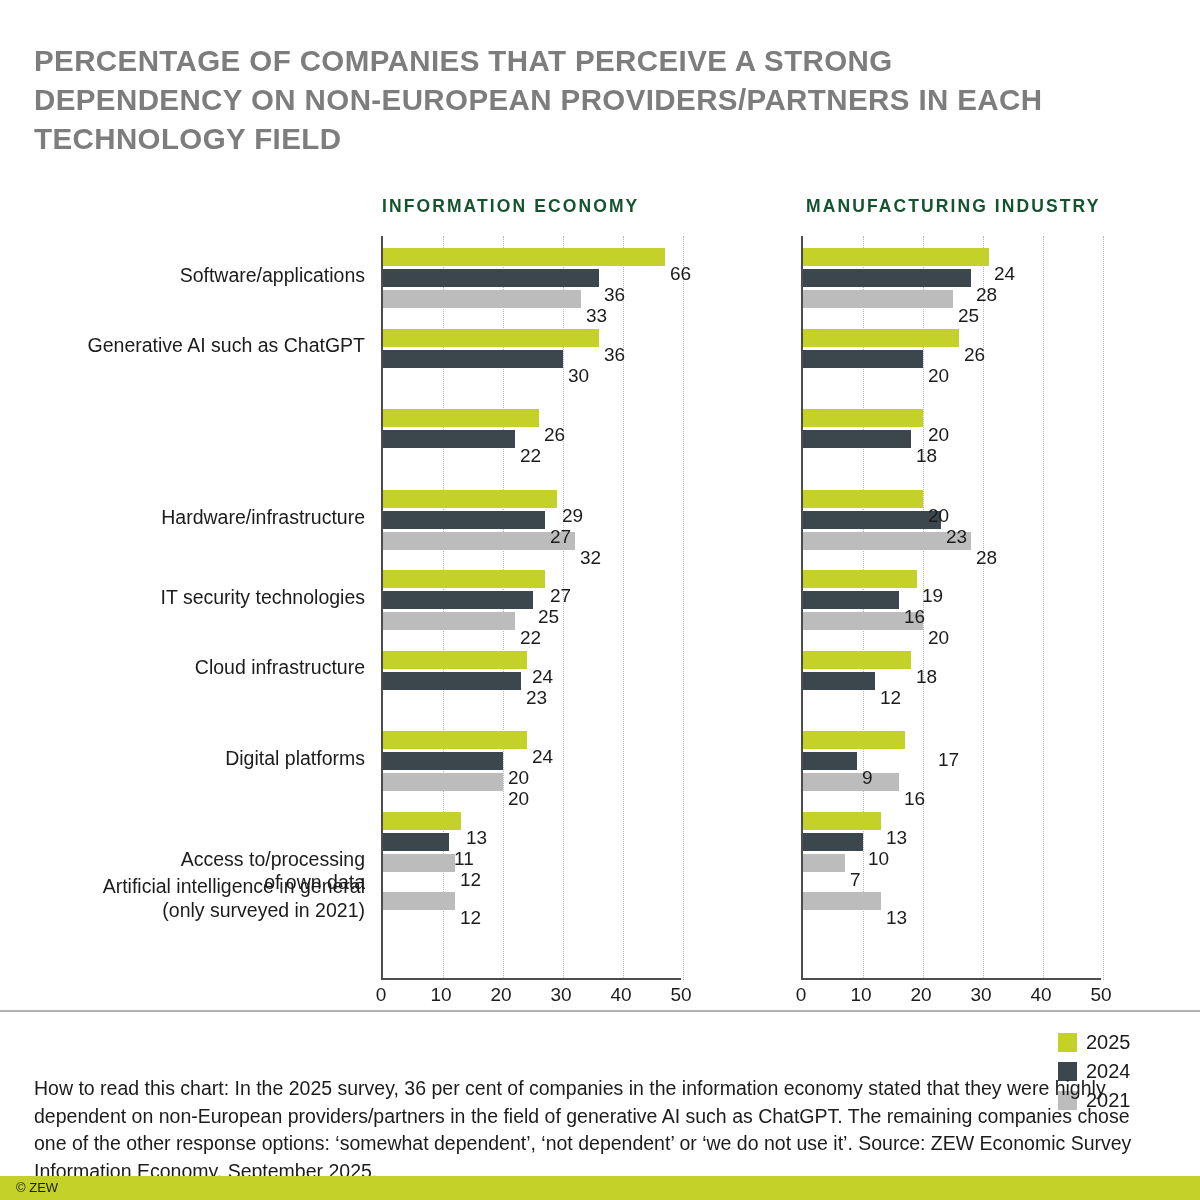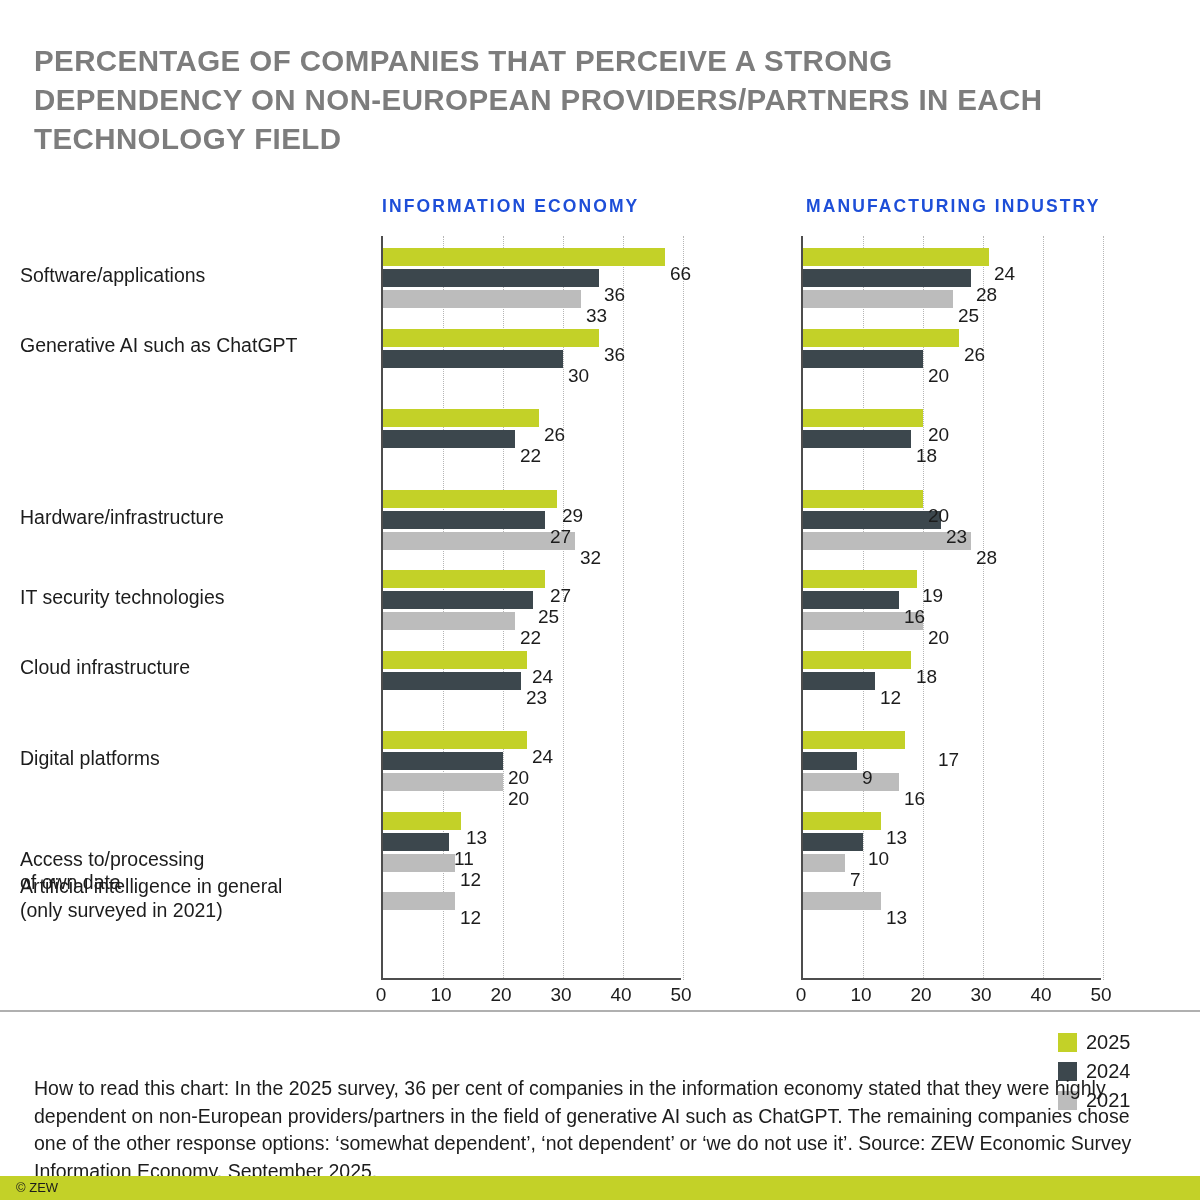--- a/index.html
+++ b/index.html
@@ -36,21 +36,21 @@
     text-transform: uppercase;
   }
 
   
   .panel-title {
     position: absolute;
     top: 196px;
     font-size: 17.5px;
     font-weight: bold;
     letter-spacing: 2.1px;
-    color: #1d4ed8;
+    color: #14532d;
     text-transform: uppercase;
     white-space: nowrap;
   }
   #panel-title-left { left: 382px; }
   #panel-title-right { left: 806px; }
 
   
   #chart {
     position: absolute;
     left: 0;
@@ -92,21 +92,21 @@
     font-size: 19px;
     color: #1c1c1c;
     transform: translateX(-50%);
     white-space: nowrap;
   }
 
   
   .cat-label {
     position: absolute;
     right: 1196px;  
-    text-align: left;
+    text-align: right;
     font-size: 19.5px;
     color: #1c1c1c;
     line-height: 1.22;
     white-space: pre-line;
   }
 
   
   .bar {
     position: absolute;
     height: 18px;

